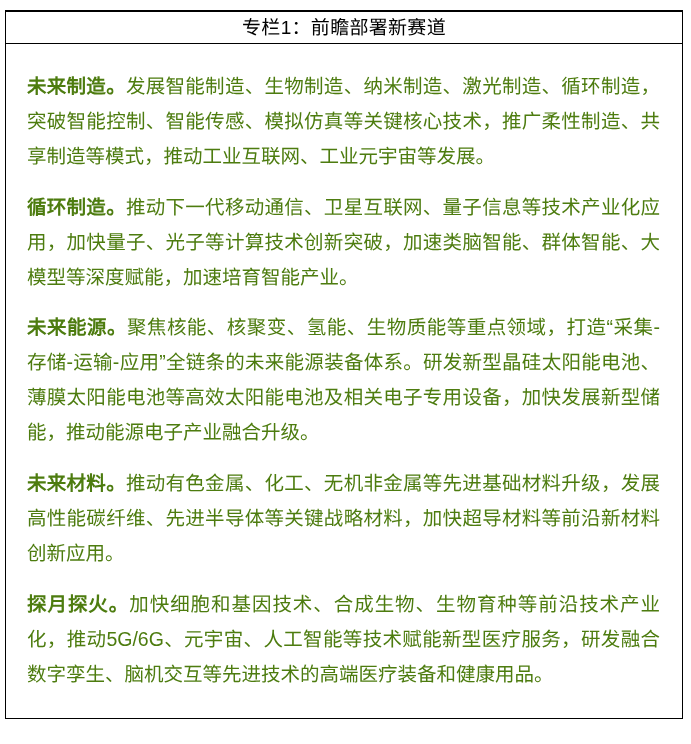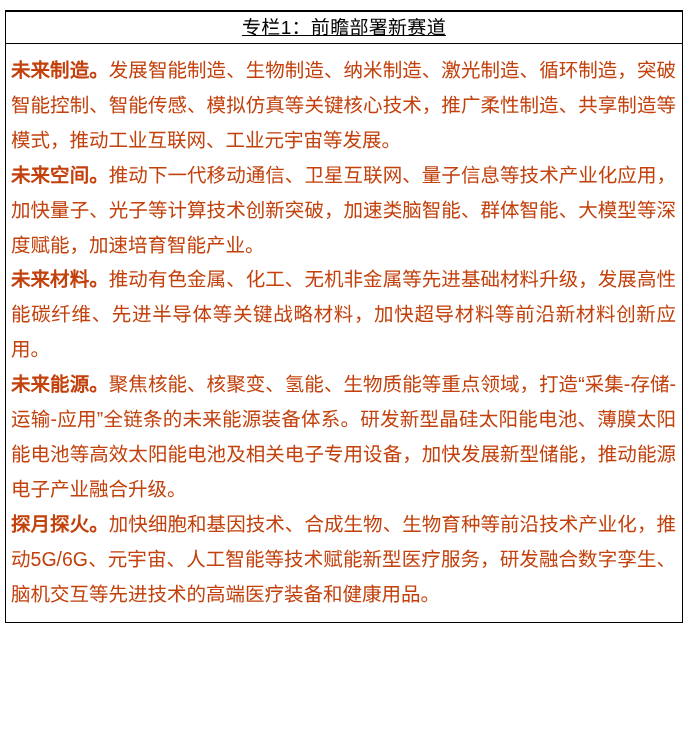--- a/index.html
+++ b/index.html
@@ -47,39 +47,38 @@
     justify-content: center;
     background: #ffffff;
   }
   .box-title {
     font-family: "Liberation Sans", "DejaVu Sans", sans-serif;
     font-size: 19px;
     line-height: 19px;
     letter-spacing: 0.3px;
     color: #000000;
     white-space: nowrap;
-    text-decoration: underline;
   }
 
   
   .box-body {
     box-sizing: border-box;
     padding: 9px 6px 10px 5px;
     background: #ffffff;
   }
 
   .para {
-    margin: 0;
+    margin: 16px;
     font-family: "Liberation Sans", "DejaVu Sans", sans-serif;
     font-size: 19.5px;
     line-height: 34.9px;
     text-align: justify;
     text-justify: inter-character;
     text-align-last: left;
-    color: #c2410c;
+    color: #4d7c0f;
     word-break: break-all;
     letter-spacing: 0px;
   }
   .para + .para {
     margin-top: 0px;
   }
   .para .lead {
     font-weight: bold;
   }
 </style>
@@ -91,25 +90,25 @@
   <div class="box">
 
     <div class="box-title-row">
       <div class="box-title">专栏1：前瞻部署新赛道</div>
     </div>
 
     <div class="box-body">
 
       <p class="para"><span class="lead">未来制造。</span><span class="text">发展智能制造、生物制造、纳米制造、激光制造、循环制造，突破智能控制、智能传感、模拟仿真等关键核心技术，推广柔性制造、共享制造等模式，推动工业互联网、工业元宇宙等发展。</span></p>
 
-      <p class="para"><span class="lead">未来空间。</span><span class="text">推动下一代移动通信、卫星互联网、量子信息等技术产业化应用，加快量子、光子等计算技术创新突破，加速类脑智能、群体智能、大模型等深度赋能，加速培育智能产业。</span></p>
+      <p class="para"><span class="lead">循环制造。</span><span class="text">推动下一代移动通信、卫星互联网、量子信息等技术产业化应用，加快量子、光子等计算技术创新突破，加速类脑智能、群体智能、大模型等深度赋能，加速培育智能产业。</span></p>
+
+      <p class="para"><span class="lead">未来能源。</span><span class="text">聚焦核能、核聚变、氢能、生物质能等重点领域，打造“采集-存储-运输-应用”全链条的未来能源装备体系。研发新型晶硅太阳能电池、薄膜太阳能电池等高效太阳能电池及相关电子专用设备，加快发展新型储能，推动能源电子产业融合升级。</span></p>
 
       <p class="para"><span class="lead">未来材料。</span><span class="text">推动有色金属、化工、无机非金属等先进基础材料升级，发展高性能碳纤维、先进半导体等关键战略材料，加快超导材料等前沿新材料创新应用。</span></p>
-
-      <p class="para"><span class="lead">未来能源。</span><span class="text">聚焦核能、核聚变、氢能、生物质能等重点领域，打造“采集-存储-运输-应用”全链条的未来能源装备体系。研发新型晶硅太阳能电池、薄膜太阳能电池等高效太阳能电池及相关电子专用设备，加快发展新型储能，推动能源电子产业融合升级。</span></p>
 
 
       <p class="para"><span class="lead">探月探火。</span><span class="text">加快细胞和基因技术、合成生物、生物育种等前沿技术产业化，推动5G/6G、元宇宙、人工智能等技术赋能新型医疗服务，研发融合数字孪生、脑机交互等先进技术的高端医疗装备和健康用品。</span></p>
 
     </div>
   </div>
 
 </div>
 
 </body></html>

